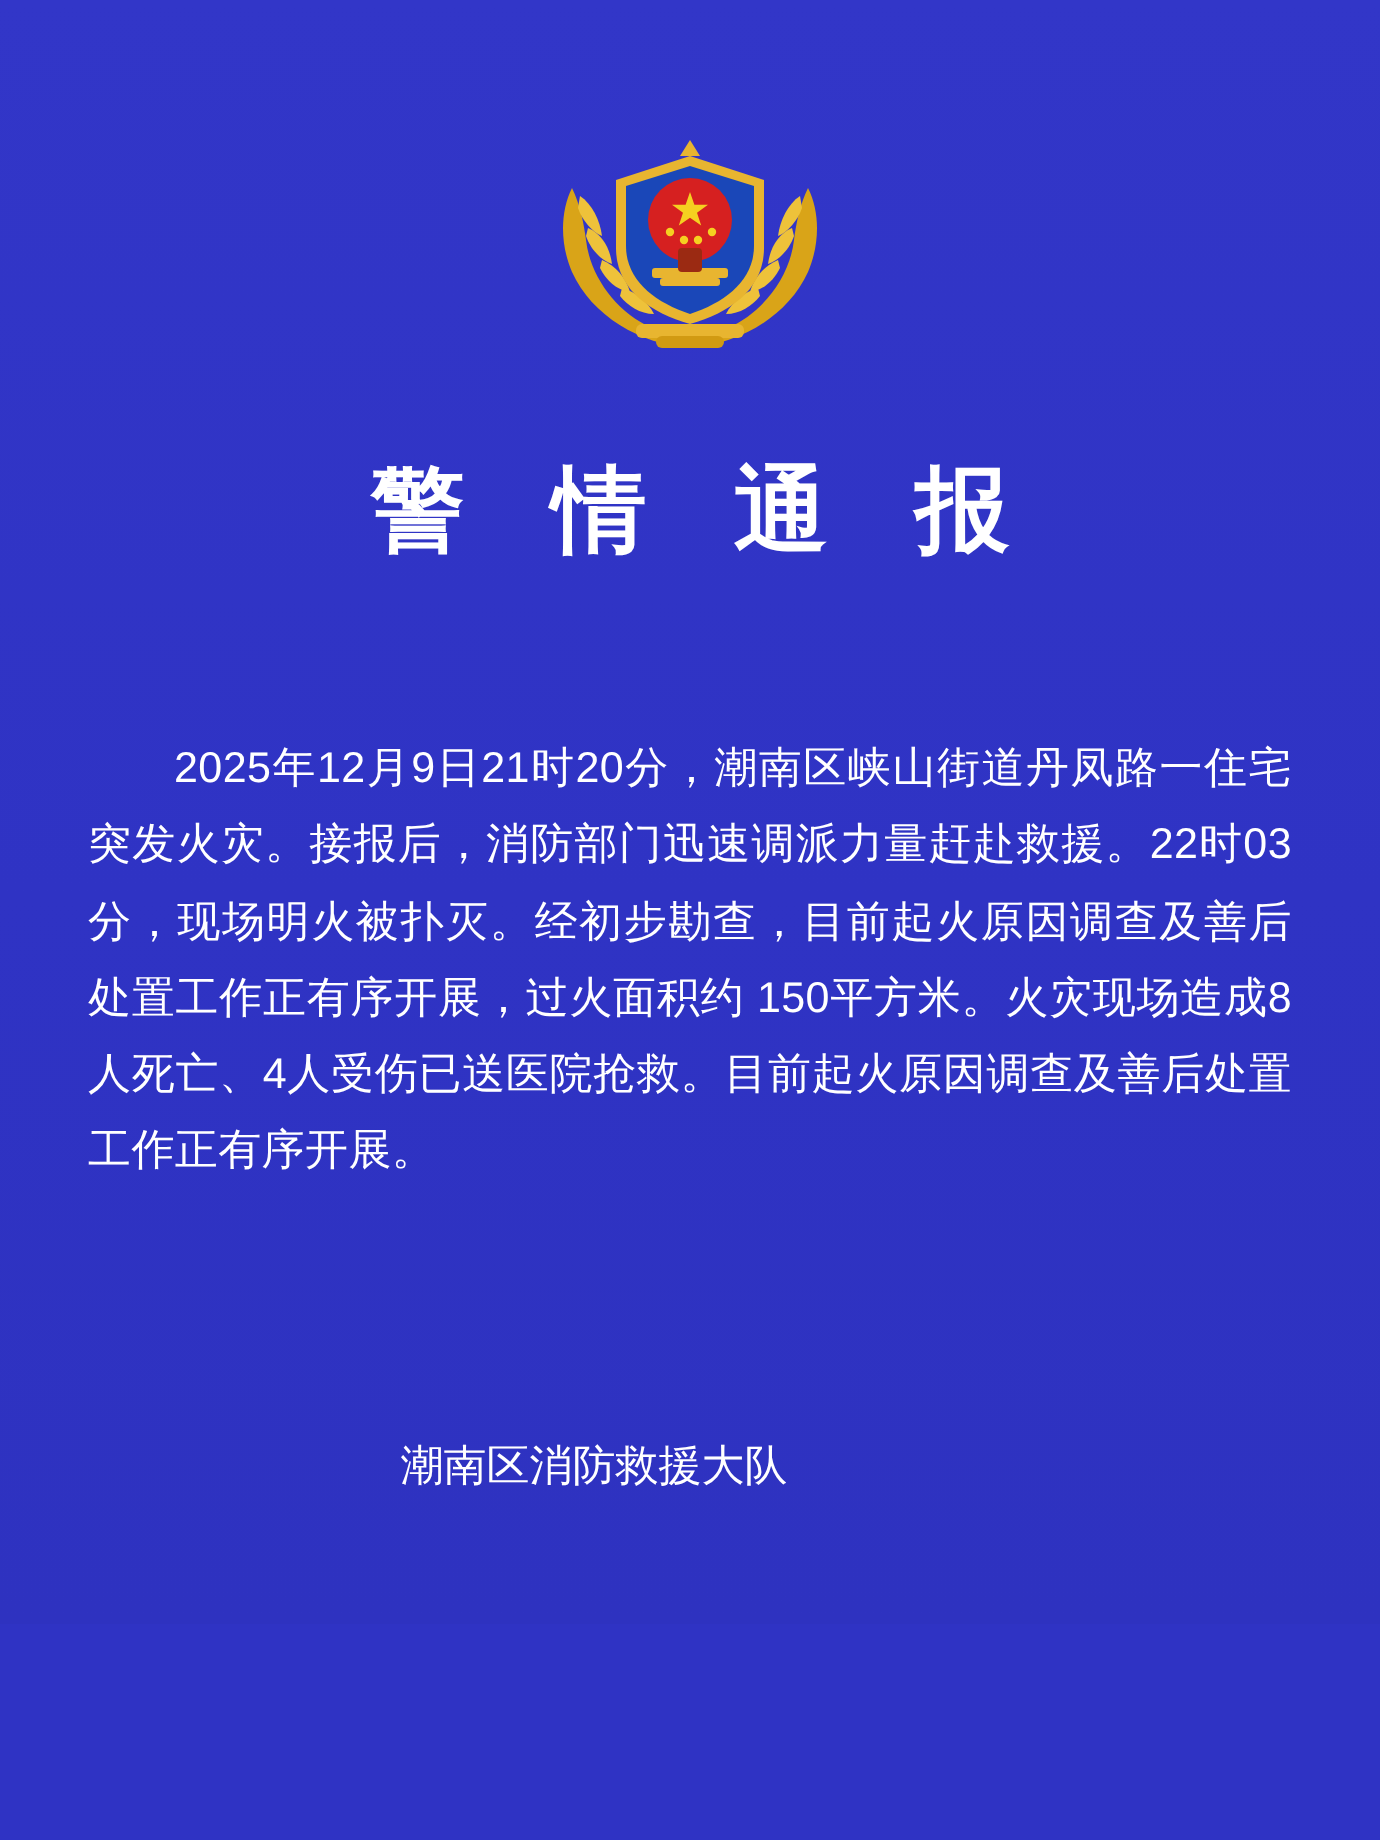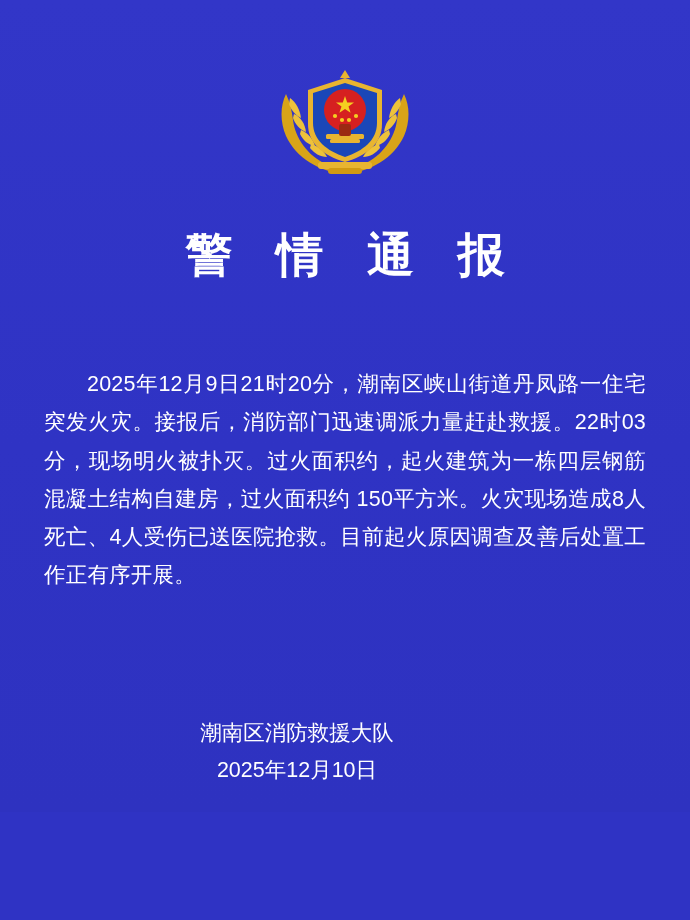--- a/index.html
+++ b/index.html
@@ -123,20 +123,19 @@
 
         <g fill="#e8b530">
           <path d="M85 8 L90 16 L80 16 Z"></path>
         </g>
       </svg>
     </div>
   </div>
 
   <div class="title">警 情 通 报</div>
 
-  <div class="body-text">2025年12月9日21时20分，潮南区峡山街道丹凤路一住宅突发火灾。接报后，消防部门迅速调派力量赶赴救援。22时03分，现场明火被扑灭。过火面积约，起火建筑为一栋四层钢筋混凝土结构自建房，过火面积约 150平方米。火灾现场造成8人死亡、4人受伤已送医院抢救。目前起火原因调查及善后处置工作正有序开展。</div>
+  <div class="body-text">2025年12月9日21时20分，潮南区峡山街道丹凤路一住宅突发火灾。接报后，消防部门迅速调派力量赶赴救援。22时03分，现场明火被扑灭。经初步勘查，目前起火原因调查及善后处置工作正有序开展，过火面积约 150平方米。火灾现场造成8人死亡、4人受伤已送医院抢救。目前起火原因调查及善后处置工作正有序开展。</div>
 
   <div class="signature">
     <div>潮南区消防救援大队</div>
-    <div>2025年12月10日</div>
   </div>
 
 </div>
 
 </body></html>

